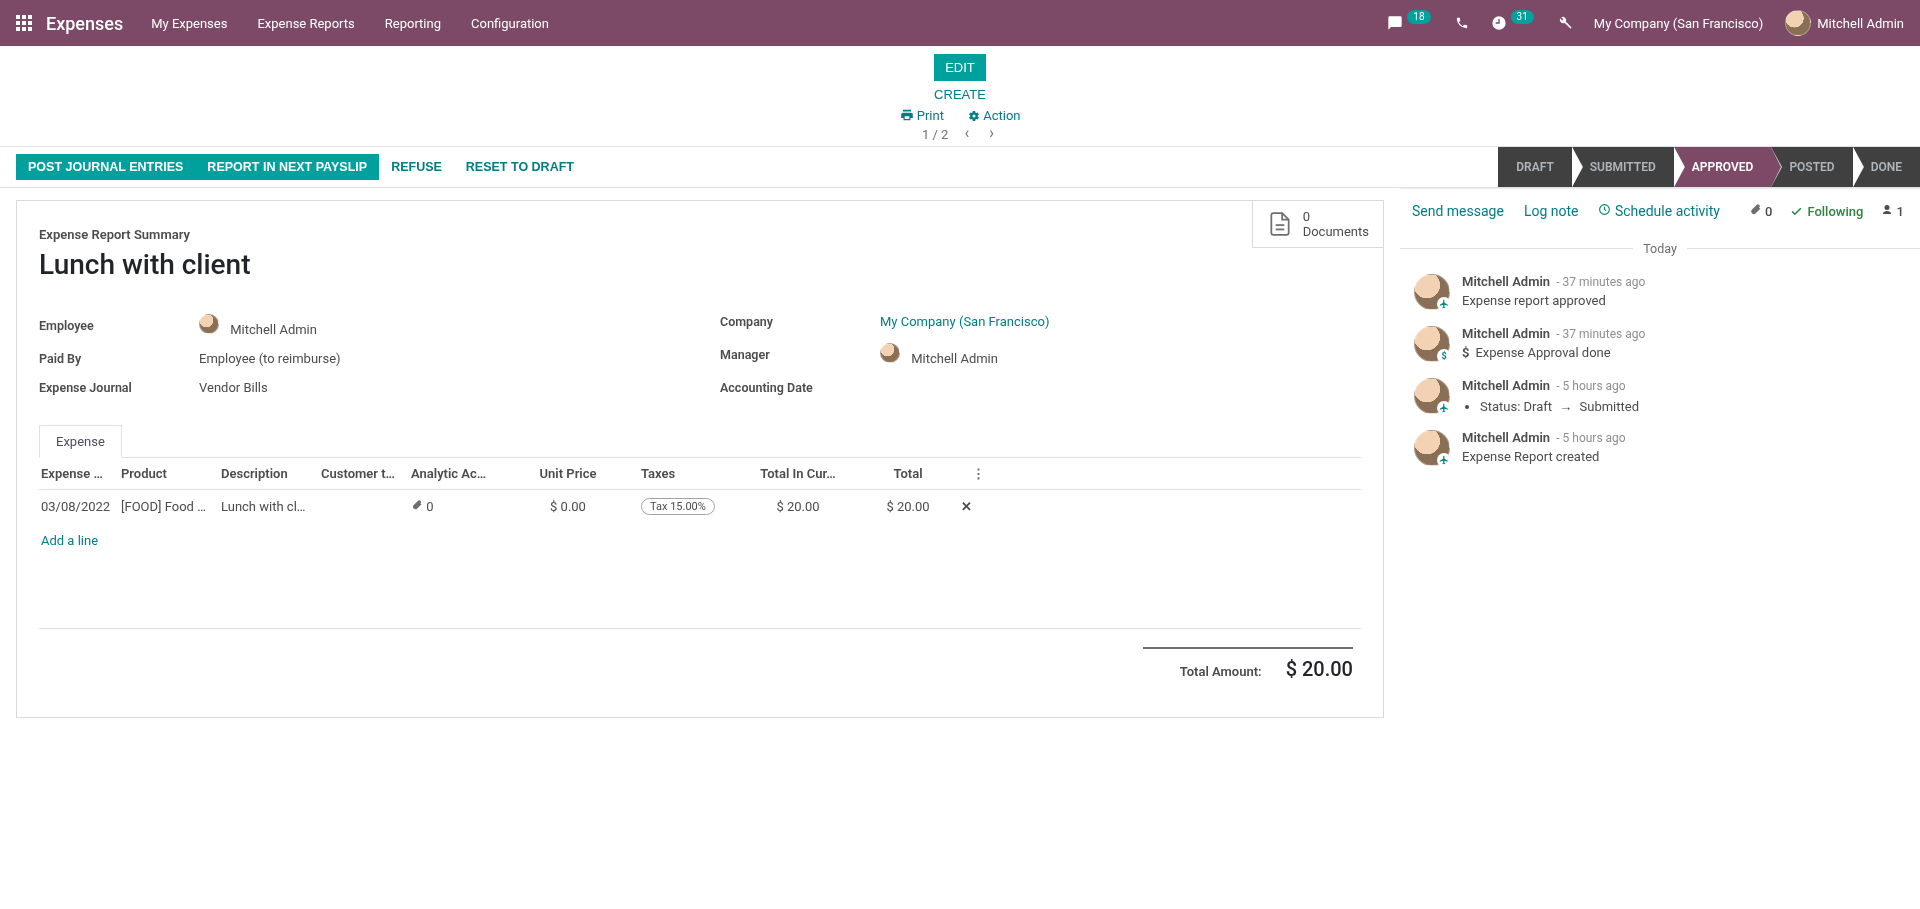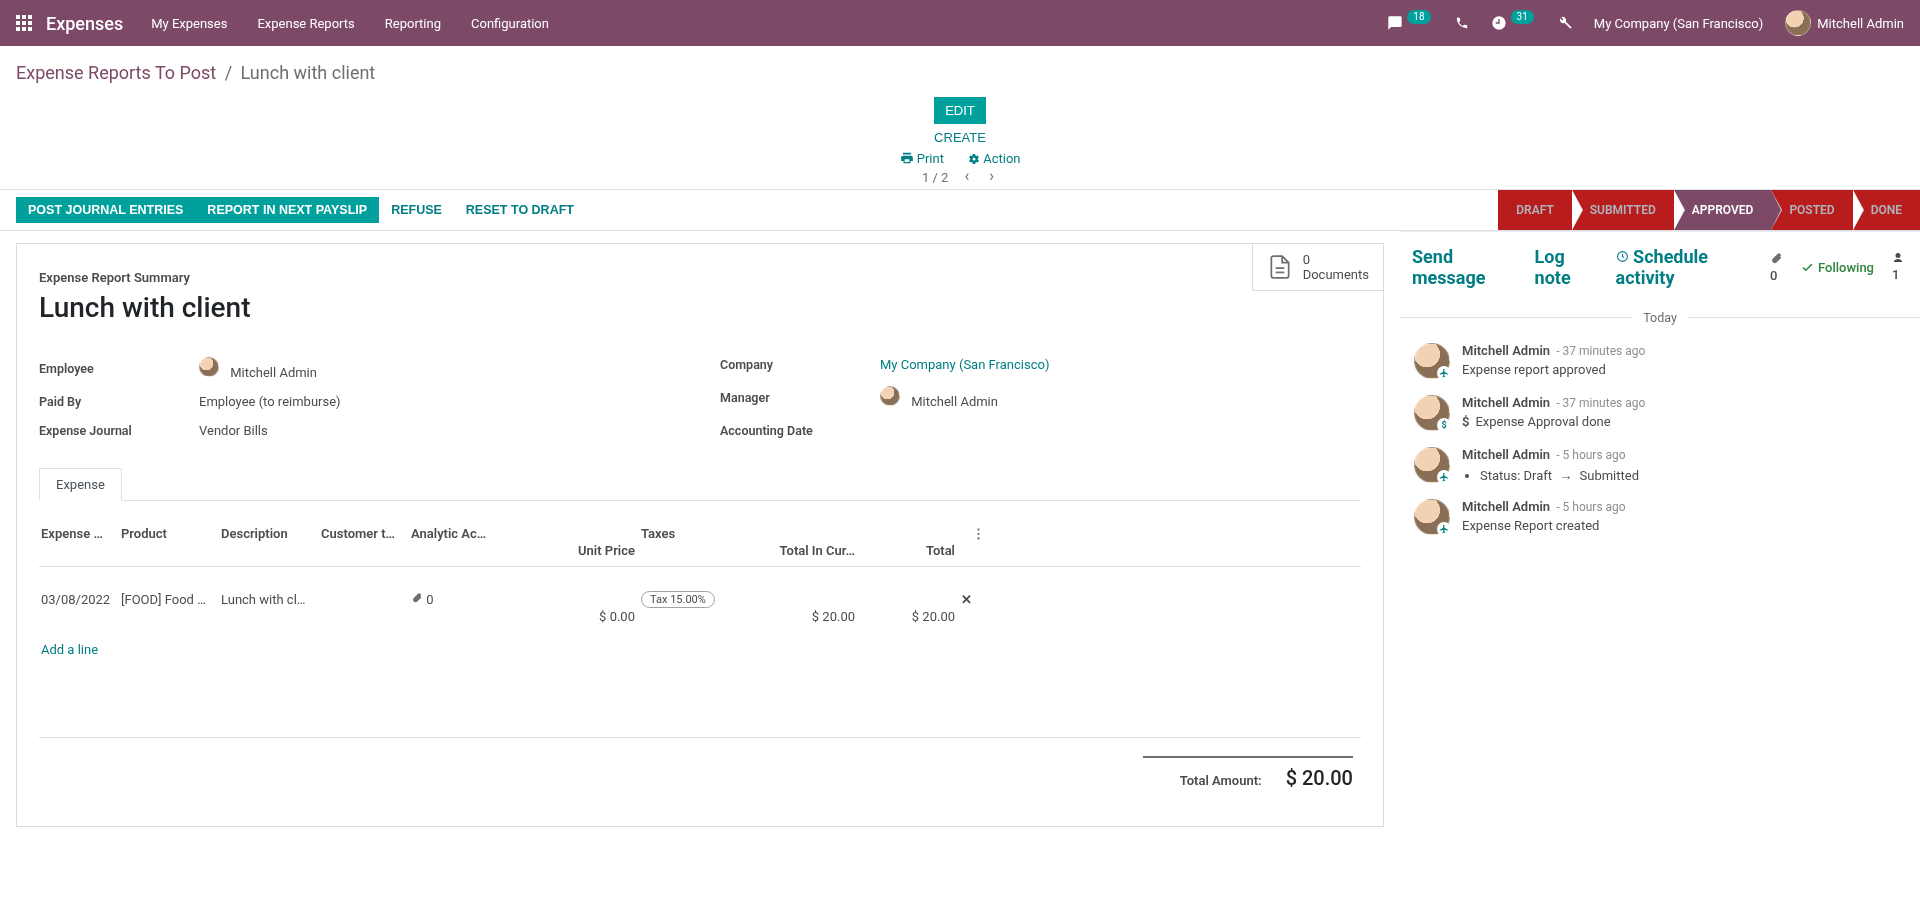--- a/index.html
+++ b/index.html
@@ -34,21 +34,21 @@
 .cp-right { display:flex; align-items:flex-end; gap:12px; color:#6f6f6f; }
 .cp-right .chev { color:#6f6f6f; cursor:pointer; font-size:16px; padding:0 4px; }
 .cp-center svg { vertical-align:-2px; }
 
 
 .statusbar { display:flex; align-items:stretch; border-top:1px solid #dee2e6; border-bottom:1px solid #dee2e6; background:#fff; }
 .statusbar-left { display:flex; align-items:center; padding:6px 0 6px 16px; gap:0; }
 .sb-btn { padding:6px 12px; font-weight:600; font-size:12.5px; color:#017e84; border:none; background:none; cursor:pointer; }
 .sb-btn.hl { background:#00A09D; color:#fff; border-radius:0; }
 .statusbar-right { margin-left:auto; display:flex; align-items:stretch; }
-.status-step { display:flex; align-items:center; padding:0 18px; font-size:12px; font-weight:600; color:#adb5bd; position:relative; height:40px; background:#b91c1c; }
+.status-step { display:flex; align-items:center; padding:0 18px; font-size:12px; font-weight:600; color:#adb5bd; position:relative; height:40px; background:#404040; }
 .status-step.active { background:#7C4966; color:#fff; }
 .status-step::after { content:""; position:absolute; right:-10px; top:0; width:0;height:0; border-top:20px solid transparent; border-bottom:20px solid transparent; border-left:10px solid #fff; z-index:2;}
 .status-step.active::after { border-left-color:#7C4966; }
 .status-step::before { content:""; position:absolute; right:-11px; top:0; width:0;height:0; border-top:20px solid transparent; border-bottom:20px solid transparent; border-left:11px solid #dee2e6; z-index:1;}
 .status-step:last-child::after, .status-step:last-child::before { display:none; }
 
 
 .body-wrap { display:flex; }
 .form-col { flex:1; padding:12px 16px 20px 16px; }
 .chatter { width:520px; border-top:1px solid #e9ecef; padding:8px 0 0 0; }
@@ -69,35 +69,35 @@
 .muted { color:#6f6f6f; }
 
 
 .notebook { margin-top:22px; }
 .tabbar { display:flex; border-bottom:1px solid #dee2e6; }
 .tab { padding:8px 16px; border:1px solid #dee2e6; border-bottom:1px solid #fff; background:#fff; font-size:13px; color:#495057; position:relative; top:1px; cursor:pointer;}
 .tbl { width:100%; border-bottom:1px solid #dee2e6; }
 .tbl-head, .tbl-row { display:grid; grid-template-columns: 80px 100px 100px 90px 90px 140px 100px 120px 100px 30px; align-items:center; padding:8px 2px; font-size:13px; }
 .tbl-head { font-weight:600; color:#4c4c4c; border-bottom:1px solid #dee2e6; white-space:nowrap; overflow:hidden;}
 .tbl-head > div, .tbl-row > div { overflow:hidden; text-overflow:ellipsis; white-space:nowrap; padding-right:6px;}
-.right { text-align:right;margin-top:34px; }
+.right { text-align:center; }
 .tax-chip { display:inline-block; border:1px solid #a3a3a3; border-radius:10px; padding:1px 8px; font-size:11px; color:#4c4c4c;}
 .addline { color:#017e84; padding:10px 2px; cursor:pointer; font-size:13px; }
 .tbl-kebab { color:#6f6f6f; cursor:pointer; text-align:right; padding-right:4px;}
 .delx { color:#4c4c4c; cursor:pointer; font-weight:700;}
 
 
 .total-wrap { display:flex; justify-content:flex-end; padding:18px 8px 26px 0;}
 .total-inner { border-top:2px solid #6f6f6f; padding-top:8px; display:flex; gap:24px; align-items:baseline; min-width:210px; justify-content:flex-end;}
 .total-inner .lbl { font-weight:600; font-size:13px;}
 .total-inner .amt { font-size:20px; font-weight:500; color:#212529;}
 
 
 .chat-top { display:flex; align-items:center; gap:20px; padding:6px 16px 12px 12px; }
-.chat-top .act { color:#017e84; font-weight:700; cursor:pointer; font-size:18px;}
+.chat-top .act { color:#017e84; font-weight:400; cursor:pointer; font-size:14px;}
 .chat-top .right-items { margin-left:auto; display:flex; gap:18px; align-items:center; color:#4c4c4c; font-weight:500;}
 .follow { color:#2e8540; display:flex; align-items:center; gap:4px;}
 .divider { display:flex; align-items:center; gap:10px; color:#6f6f6f; font-size:12.5px; padding:10px 0; }
 .divider::before, .divider::after { content:""; flex:1; height:1px; background:#dee2e6;}
 .msg { display:flex; gap:12px; padding:8px 14px; }
 .msg .who { font-weight:600; color:#4c4c4c; }
 .msg .when { color:#8f8f8f; font-size:12px; }
 .msg ul { margin:6px 0 0 18px; color:#4c4c4c; }
 .msg .line { margin-top:4px; color:#4c4c4c; }
 .arrow-chg { display:inline-block; margin:0 4px;}
@@ -155,25 +155,20 @@
         <span>My Company (San Francisco)</span>
       </span>
     <span class="it">
       <span class="avatar"></span>
       <span>Mitchell Admin</span>
     </span>
   </div>
 </div>
 
 <div class="cp">
-  <div class="breadcrumb">
-    <a>Expense Reports To Post</a>
-    <span class="sep">/</span>
-    <span class="cur">Lunch with client</span>
-  </div>
   <div class="cp-row2">
     <button class="btn btn-primary">EDIT</button>
     <button class="btn btn-link">CREATE</button>
     <div class="cp-center">
       <span class="it">
         <svg width="14" height="14" viewBox="0 0 24 24" fill="#017e84">
             <path d="M19 8H5a3 3 0 0 0-3 3v6h4v4h12v-4h4v-6a3 3 0 0 0-3-3zm-3 11H8v-5h8zm3-13H5V3h14z"></path>
           </svg>
         <span>Print</span>
       </span>

